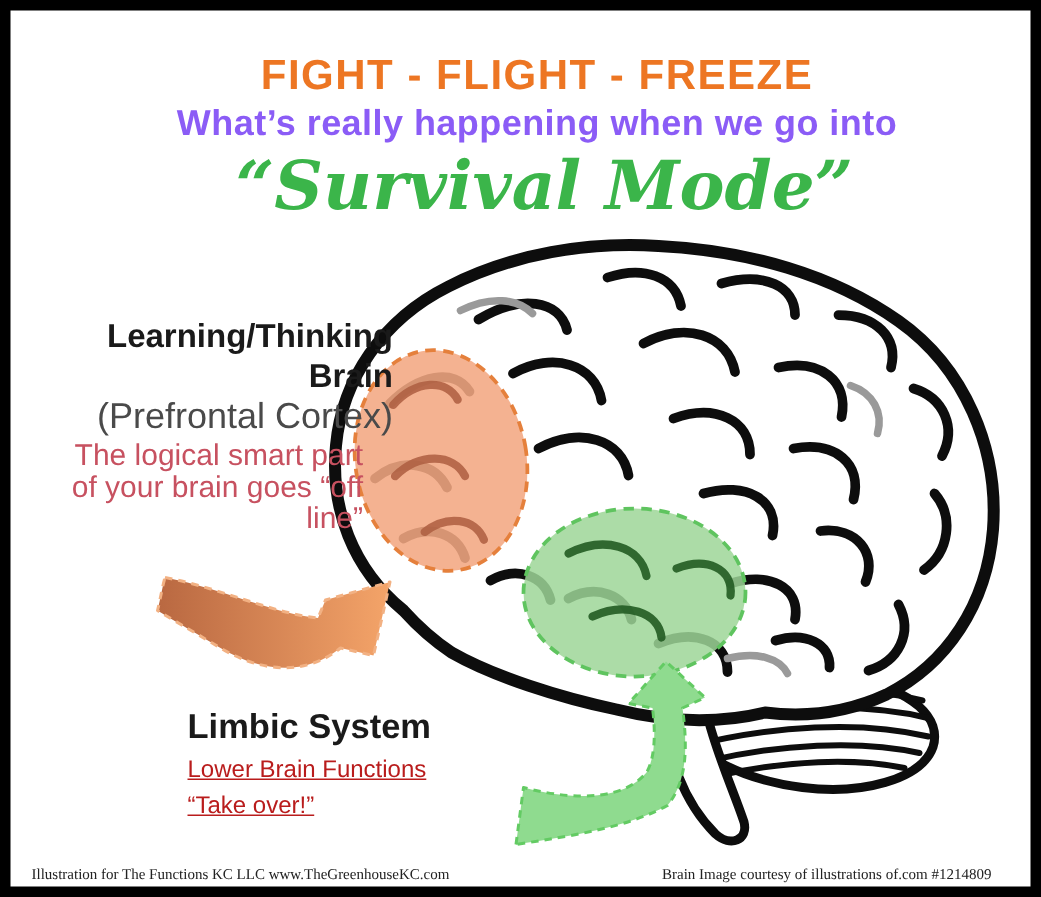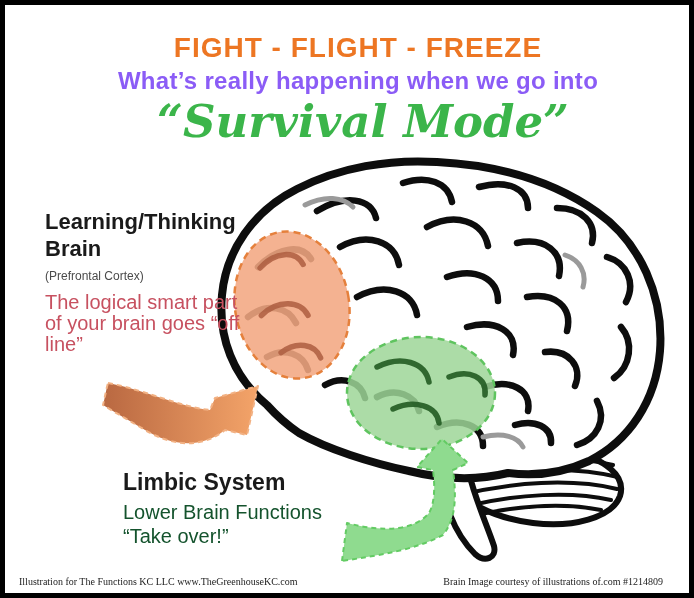--- a/index.html
+++ b/index.html
@@ -1,38 +1,38 @@
 <!DOCTYPE html>
 <html><head>
 <meta charset="utf-8">
 <style>
   html,body{margin:0;padding:0;background:#e9e9e9;}
   .canvas{
     position:relative;width:694px;height:598px;background:#ffffff;
-    border:5px solid #000000;box-sizing:border-box;overflow:hidden;
+    border:7px solid #000000;box-sizing:border-box;overflow:hidden;
     font-family:"Liberation Sans",sans-serif;
   }
   .abs{position:absolute;}
   
   .t1{left:22px;right:0;top:27px;text-align:center;
       font-size:28px;font-weight:bold;letter-spacing:1px;color:#ED7623;}
   .t2{left:22px;right:0;top:62px;text-align:center;
       font-size:24px;font-weight:bold;letter-spacing:.3px;color:#8b5cf6;}
   .t3{left:32px;right:0;top:90px;text-align:center;
       font-family:"DejaVu Serif",serif;font-style:italic;font-weight:bold;
       font-size:45px;color:#3BB54A;}
   
-  .pf{left:40px;top:203px;width:215px;}
+  .pf{left:40px;top:203px;width:215px;text-align:right;}
   .pf .h{font-size:22px;line-height:27px;font-weight:bold;color:#1a1a1a;}
-  .pf .s{font-size:12px;line-height:24px;color:#4a4a4a;margin-top:2px;}
+  .pf .s{font-size:24px;line-height:24px;color:#4a4a4a;margin-top:2px;}
   .pf .d{font-size:20px;line-height:21px;color:#C75160;margin-top:4px;width:195px;}
   
   .lb{left:118px;top:464px;width:230px;}
   .lb .h{font-size:23px;font-weight:bold;color:#1a1a1a;}
-  .lb .d{font-size:20px;line-height:24px;color:#14532d;margin-top:4px;}
+  .lb .d{font-size:16px;line-height:24px;color:#b91c1c;margin-top:4px;text-decoration:underline;}
   
   .f{top:571px;font-family:"Liberation Serif",serif;font-size:10px;color:#222;}
   .fl{left:14px;} .fr{right:26px;}
   svg{position:absolute;left:0;top:0;}
 </style>
 </head>
 <body>
 
 <div class="canvas">
 

